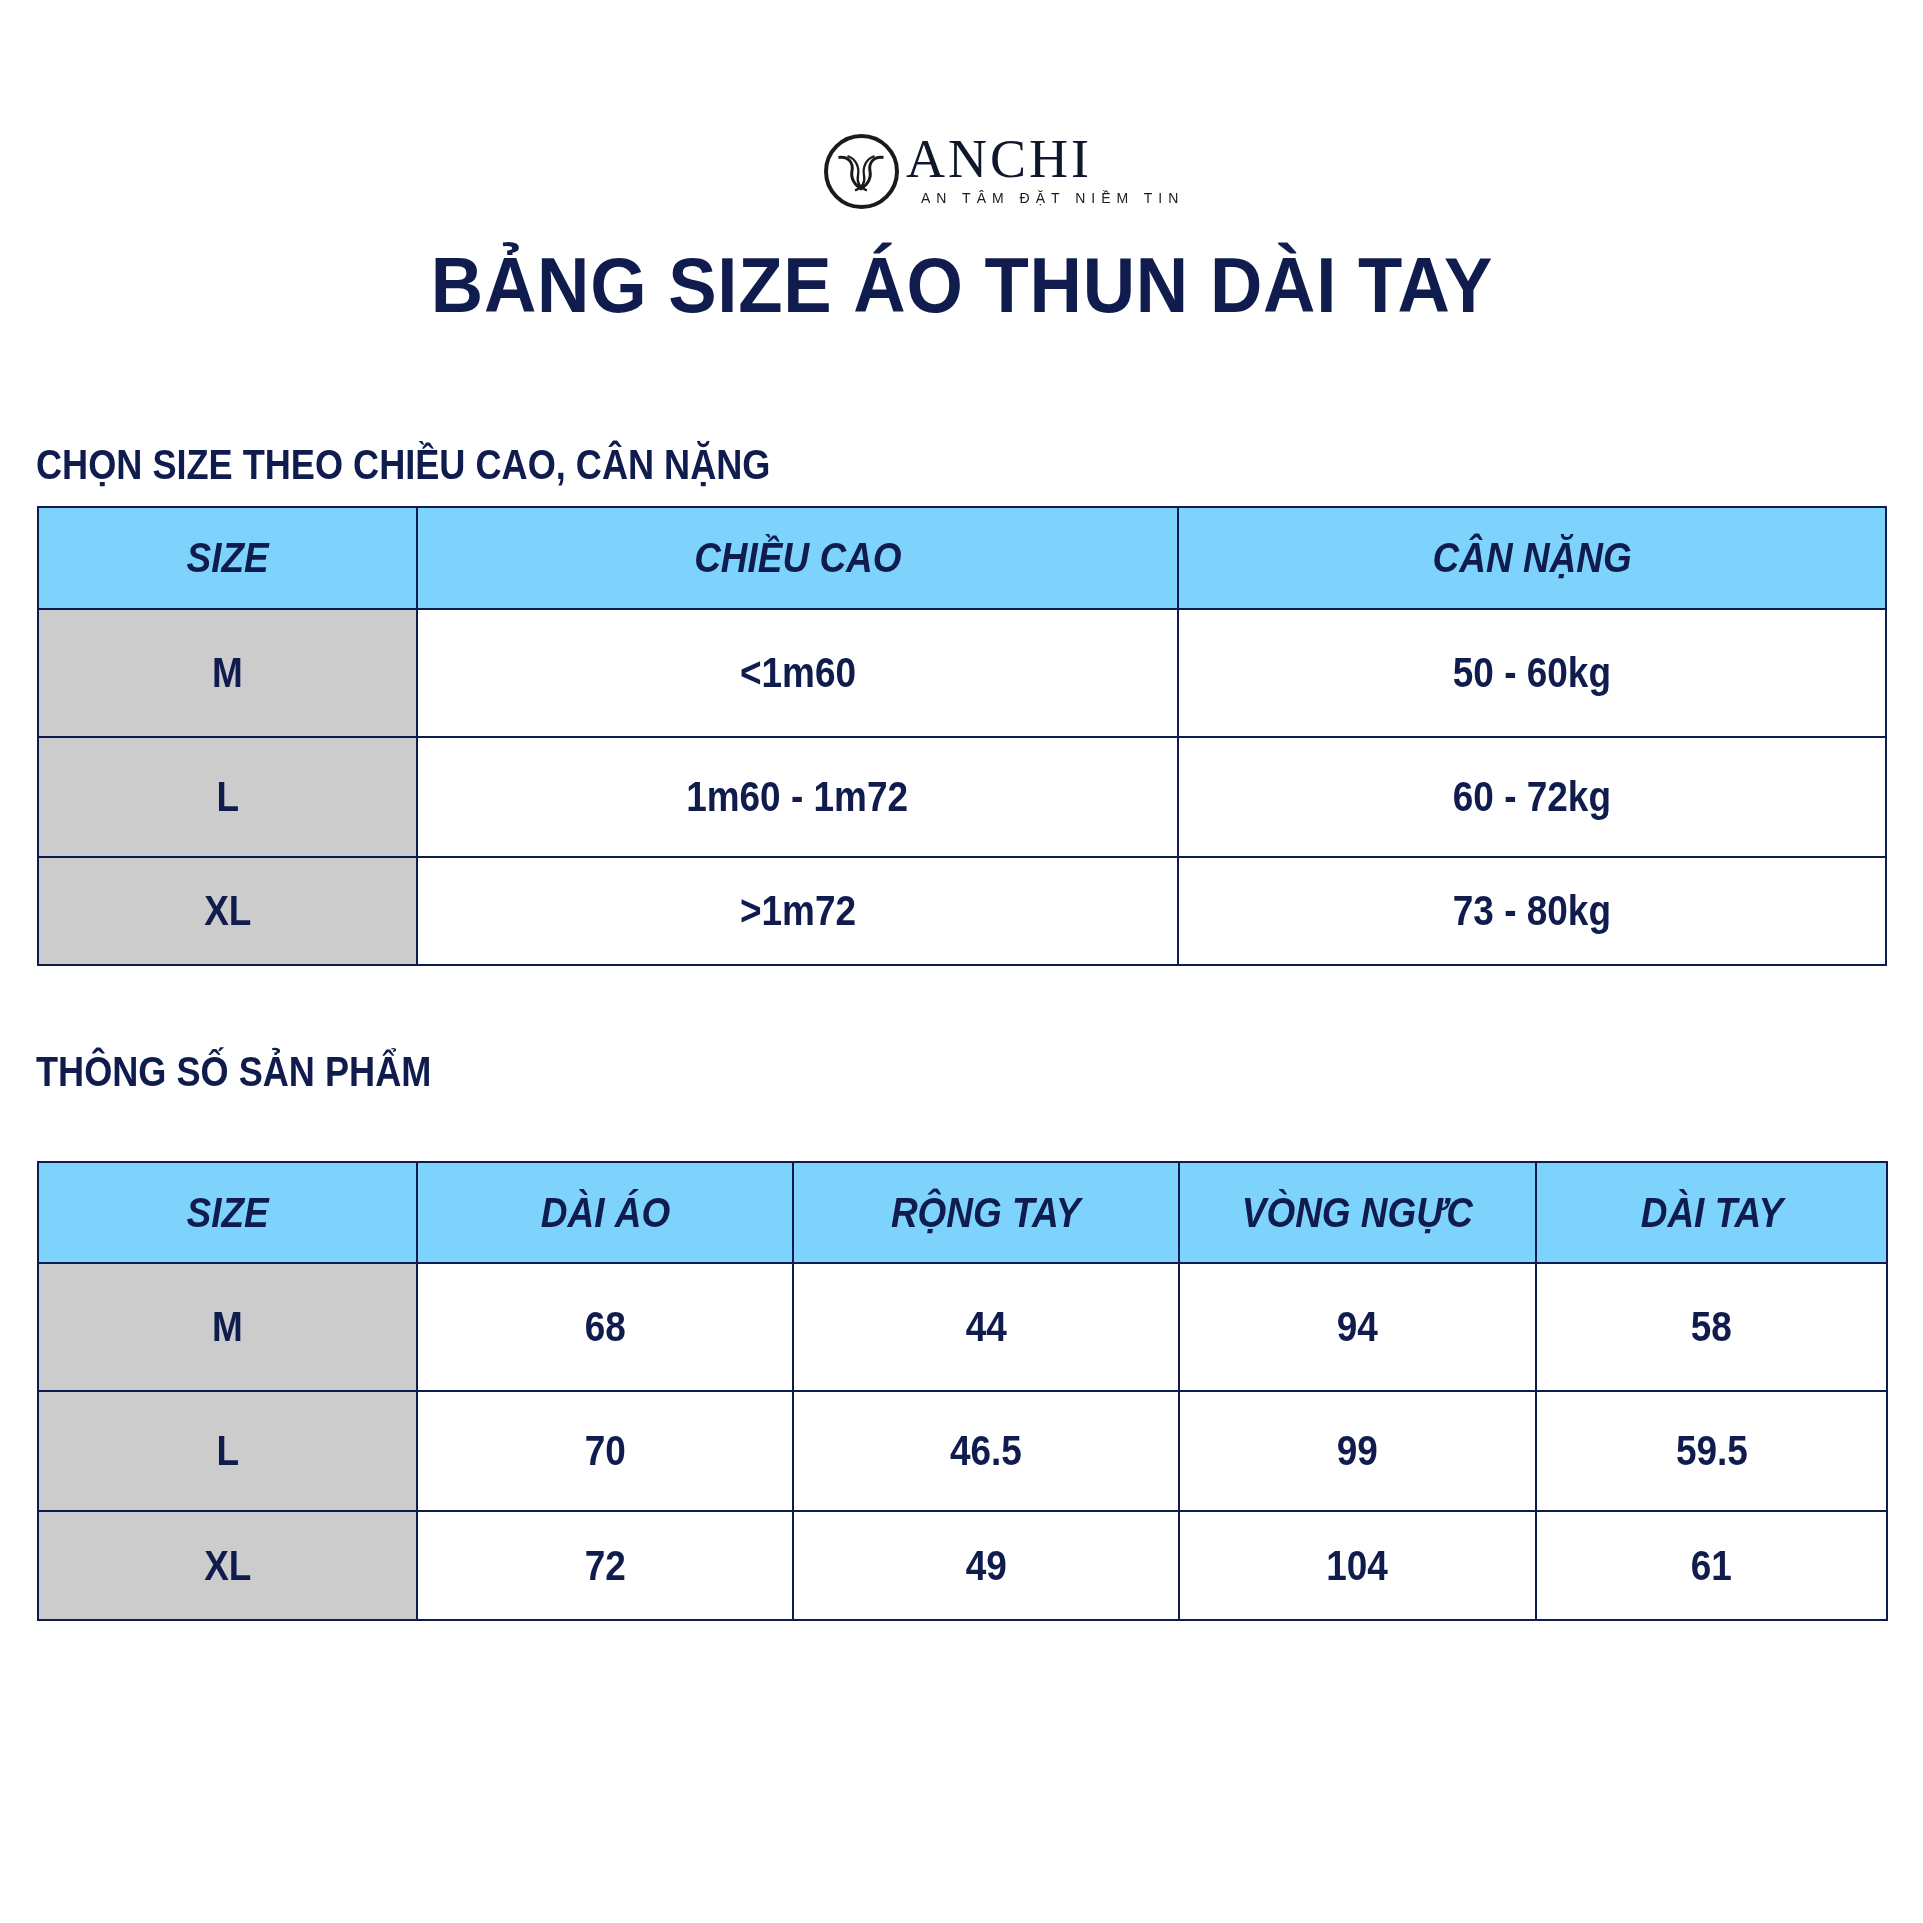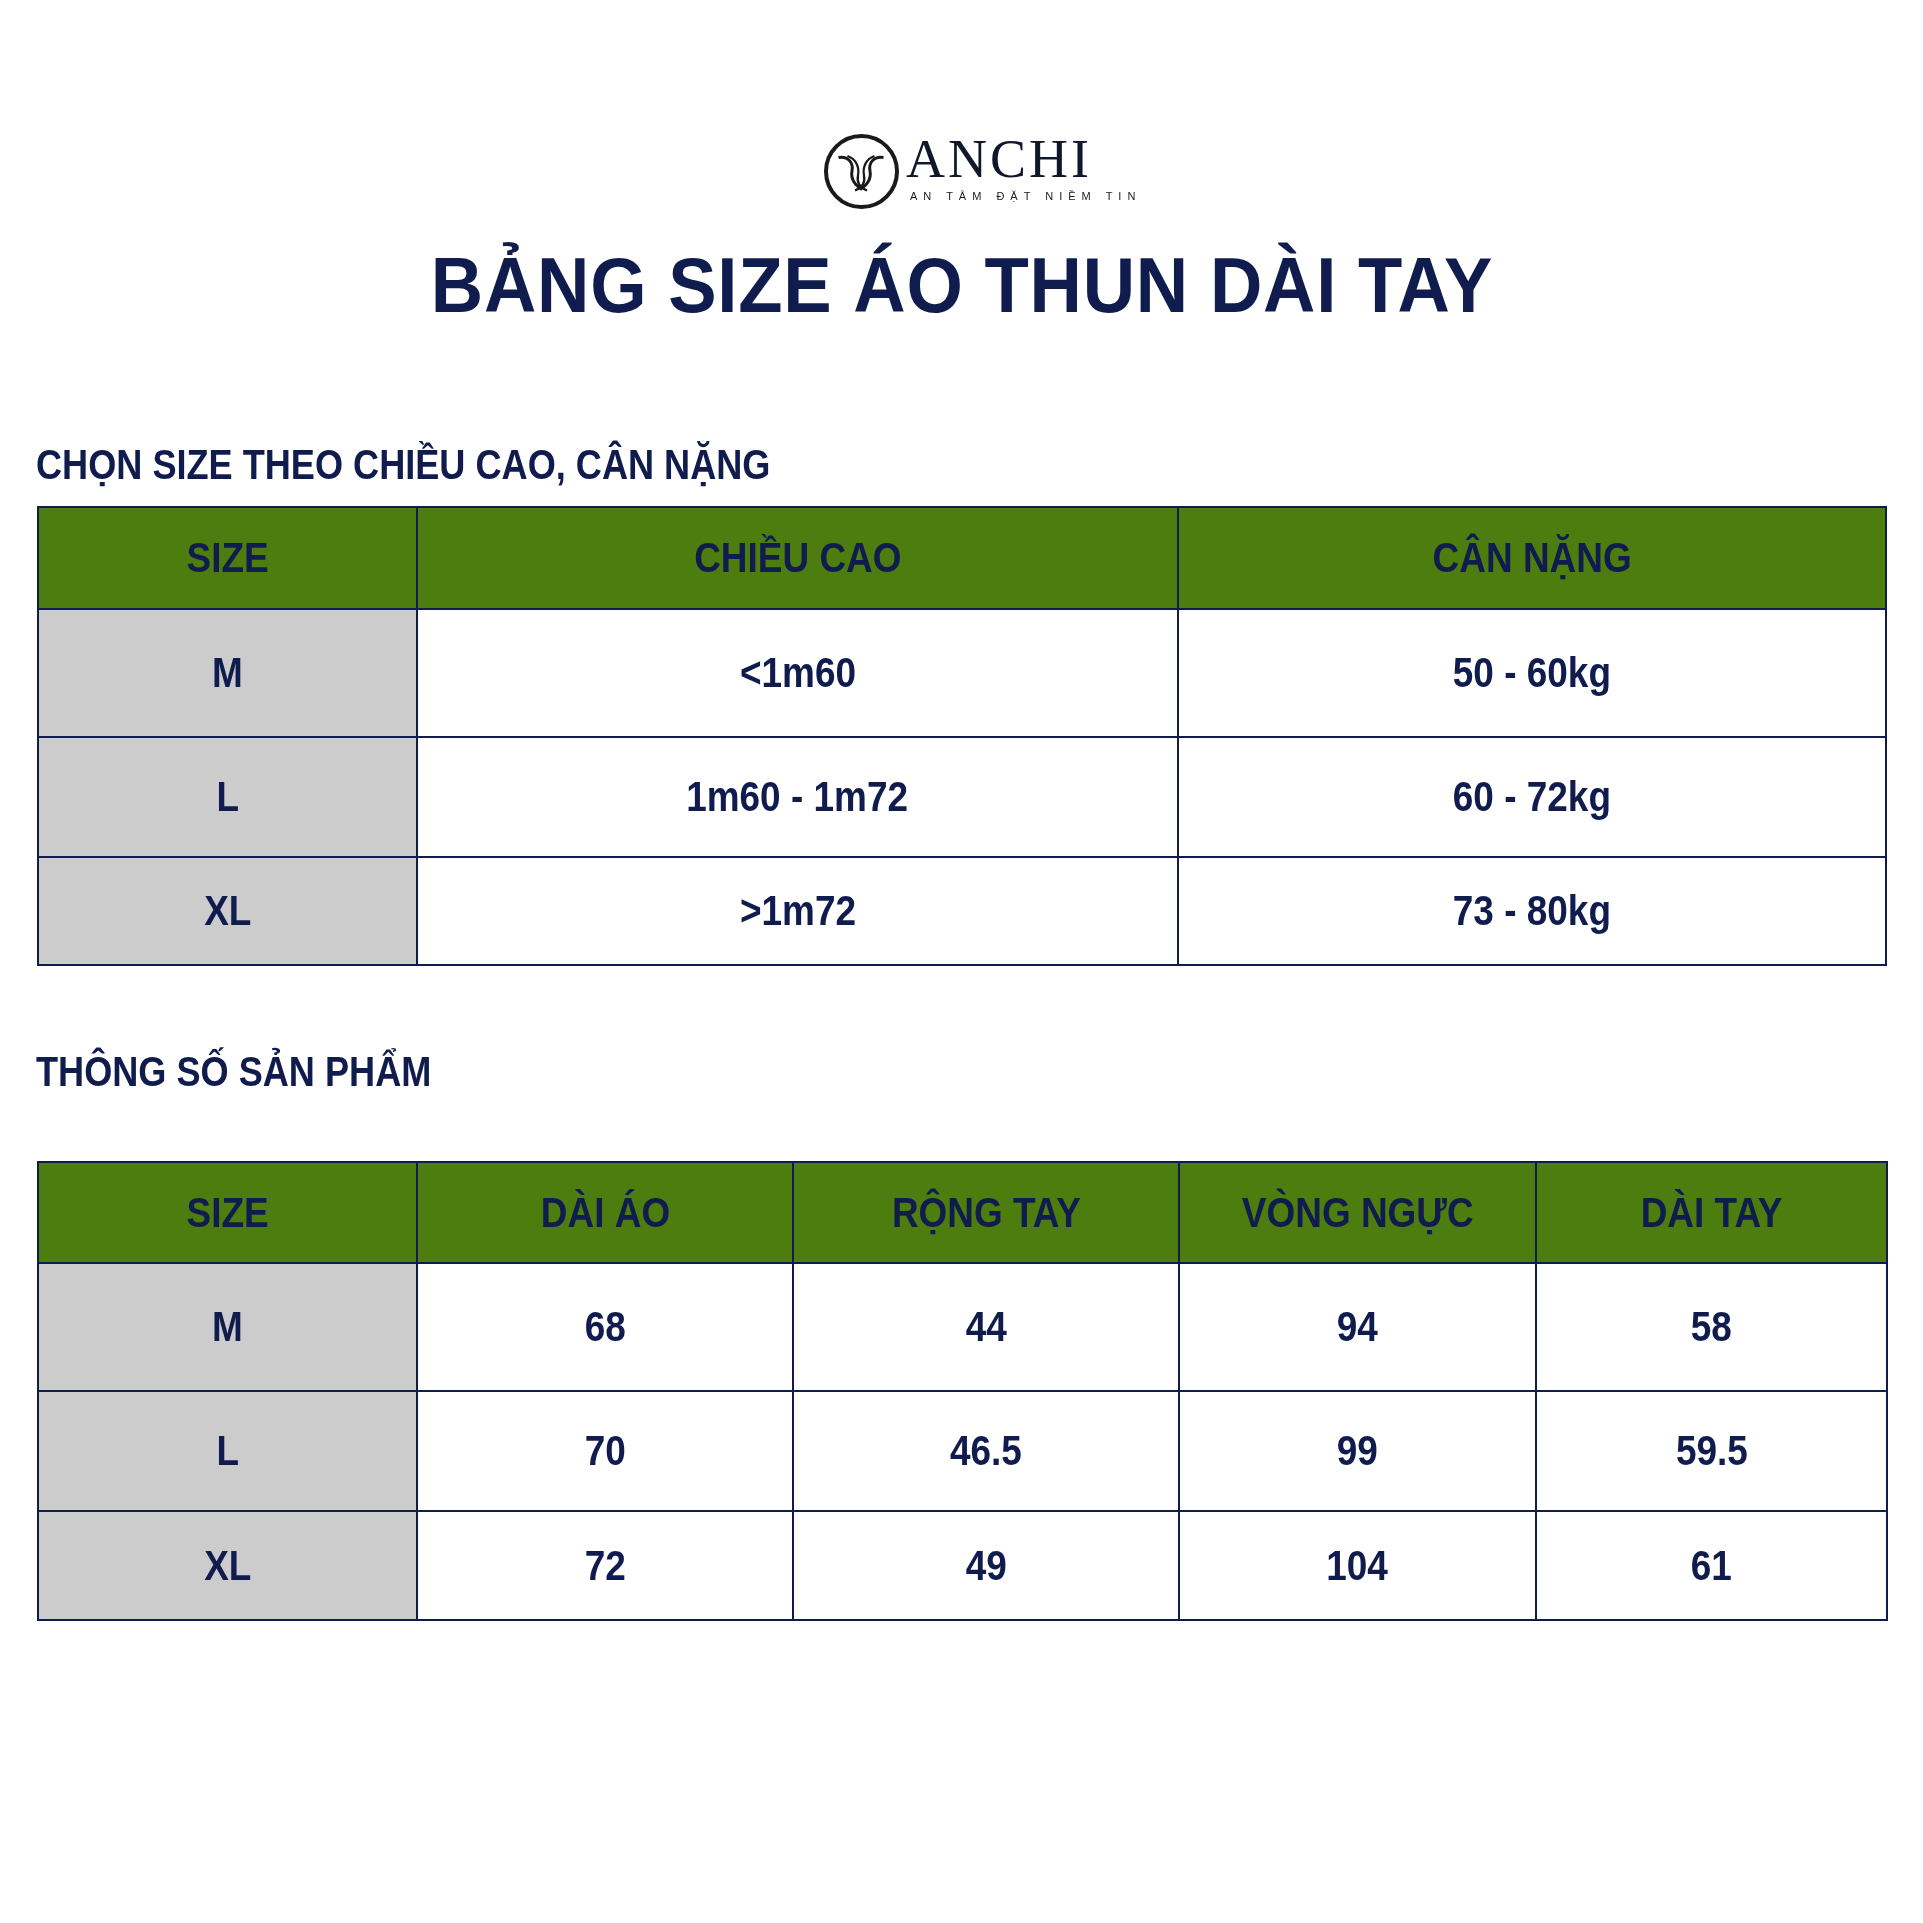--- a/index.html
+++ b/index.html
@@ -4,34 +4,34 @@
 <style>
   html, body { margin: 0; padding: 0; background: #ffffff; }
   body { width: 1924px; height: 1924px; position: relative; overflow: hidden;
          font-family: "Liberation Sans", "DejaVu Sans", sans-serif; color: #0f1c4d; }
   .logo { position: absolute; left: 822px; top: 132px; width: 286px; height: 83px; }
   .logo-circle { position: absolute; left: 1.5px; top: 1.5px; width: 75px; height: 75px;
                  border: 4.5px solid #1a1a1a; border-radius: 50%; box-sizing: border-box; }
   .logo-circle svg { position: absolute; left: 9px; top: 15px; }
   .logo-name { position: absolute; left: 84px; top: 0px; font-family: "Liberation Serif", "DejaVu Serif", serif;
                font-size: 54px; letter-spacing: 3px; color: #0f172a; line-height: 54px; font-weight: 400; }
-  .logo-tag { position: absolute; left: 88px; top: 58px; font-family: "Liberation Sans", sans-serif;
-              font-size: 11px; letter-spacing: 6px; color: #1a1a1a; white-space: nowrap; }
+  .logo-tag { position: absolute; left: 99px; top: 58px; font-family: "Liberation Sans", sans-serif;
+              font-size: 14px; letter-spacing: 6px; color: #1a1a1a; white-space: nowrap; }
   .title { position: absolute; left: 0; width: 1924px; top: 244px; text-align: center;
            font-size: 78px; font-weight: 700; line-height: 83px; letter-spacing: 0.8px;
            transform: scaleX(0.93); transform-origin: center; }
   .section { position: absolute; left: 36px; font-size: 42px; font-weight: 700; line-height: 45px;
              transform: scaleX(0.86); transform-origin: left center; white-space: nowrap; }
   .sec1 { top: 442px; }
   .sec2 { top: 1049px; }
   table.size { position: absolute; left: 37px; width: 1848px; border-collapse: collapse;
                table-layout: fixed; border: 2.3px solid #0f1c4d; }
   table.size td, table.size th { border: 2.3px solid #0f1c4d; text-align: center; vertical-align: middle;
                padding: 0; font-weight: 700; font-size: 42px; color: #0f1c4d; }
-  table.size th { background: #4d7c0f; }
+  table.size th { background: #7dd3fc; font-style: italic; }
   table.size td.first { background: #cccccc; }
   .cell-text { display: inline-block; transform: scaleX(0.88); white-space: nowrap; }
   .t1 { top: 506px; }
   .t2 { top: 1161px; }
 </style>
 </head>
 <body>
 
 <div class="logo">
   <div class="logo-circle">

